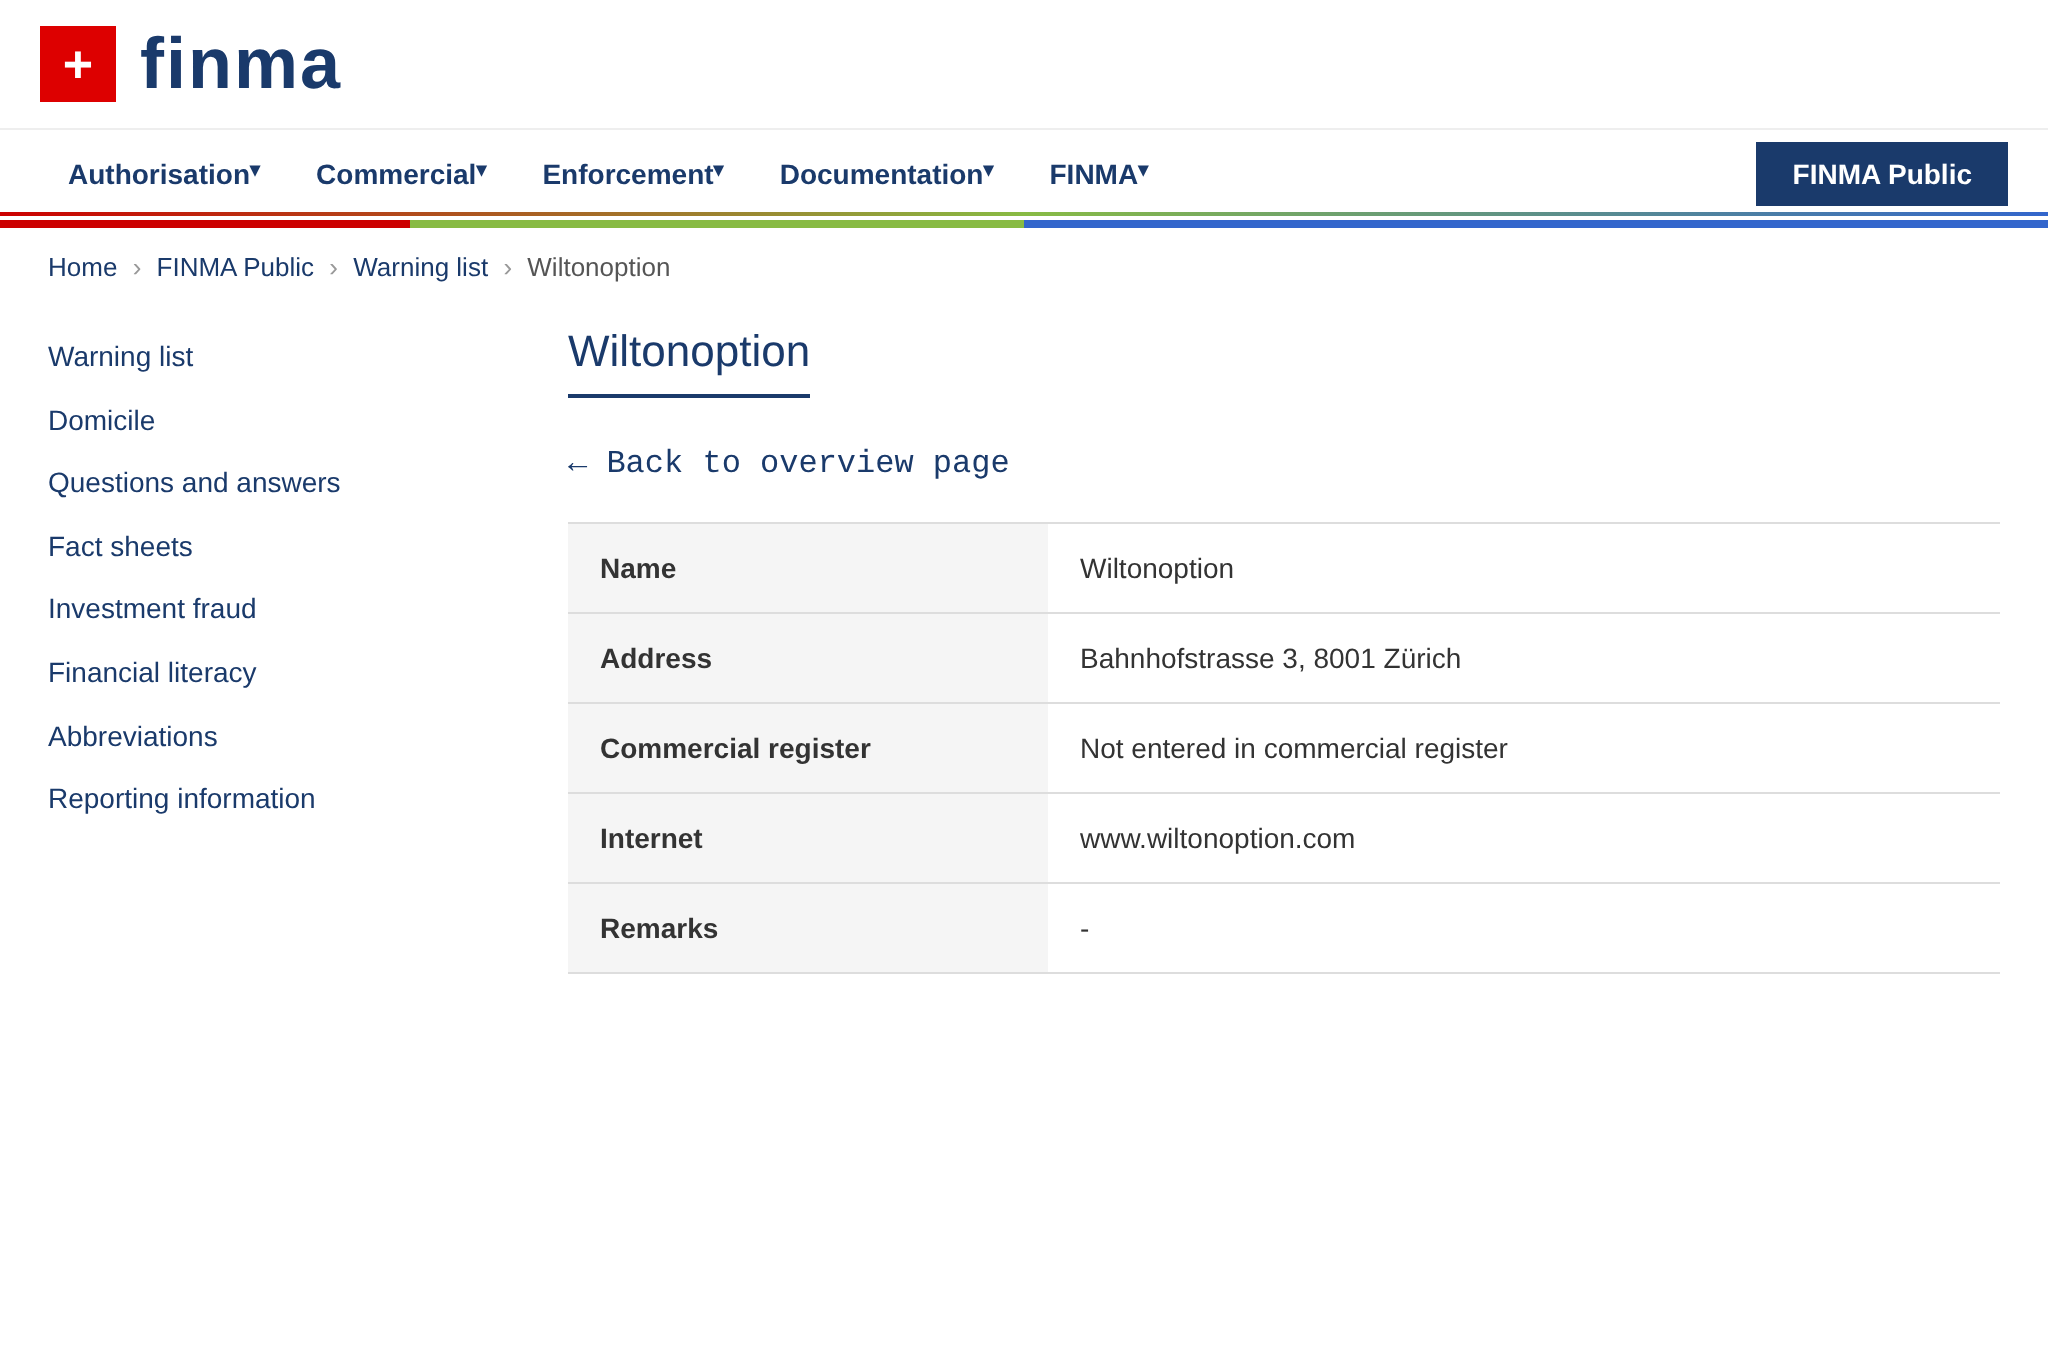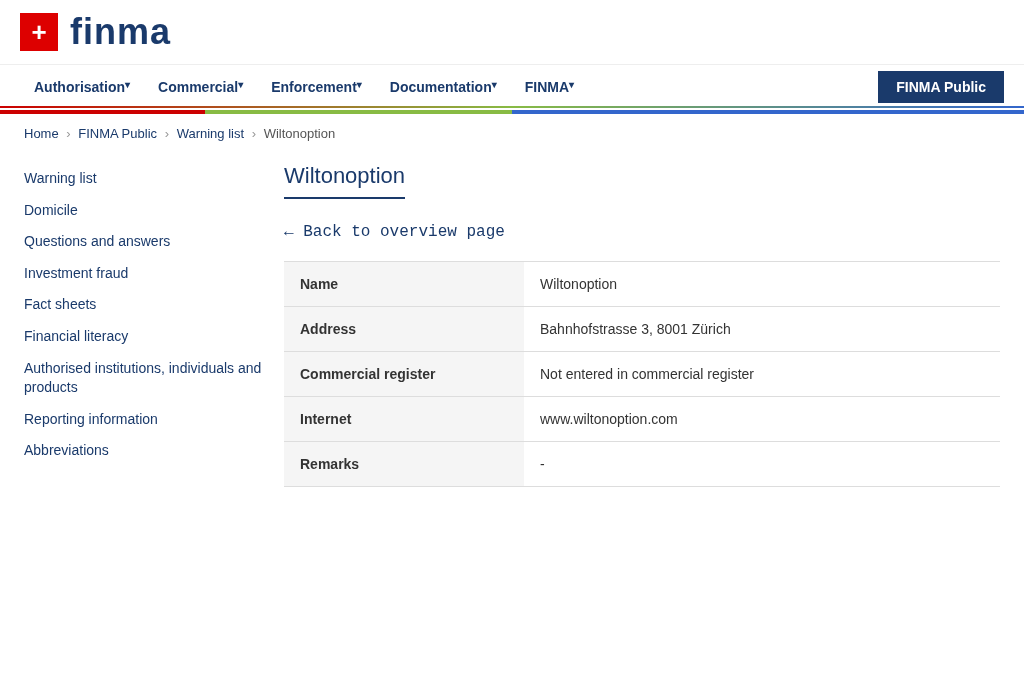--- a/index.html
+++ b/index.html
@@ -223,26 +223,25 @@
   <span class="sep">›</span>
   <span>Wiltonoption</span>
 </div>
 
 <div class="main-content">
 
   <div class="sidebar">
     <a class="sidebar-item">Warning list</a>
     <a class="sidebar-item">Domicile</a>
     <a class="sidebar-item">Questions and answers</a>
+    <a class="sidebar-item">Fact sheets</a>
     <a class="sidebar-item">Investment fraud</a>
-    <a class="sidebar-item">Fact sheets</a>
     <a class="sidebar-item">Financial literacy</a>
-    <a class="sidebar-item">Authorised institutions, individuals and products</a>
+    <a class="sidebar-item">Abbreviations</a>
     <a class="sidebar-item">Reporting information</a>
-    <a class="sidebar-item">Abbreviations</a>
   </div>
 
   <div class="content-area">
     <h1 class="page-title">Wiltonoption</h1>
     <br>
     <a class="back-link">← Back to overview page</a>
 
     <table class="info-table">
       <tbody id="info-table-body">
       <tr>

